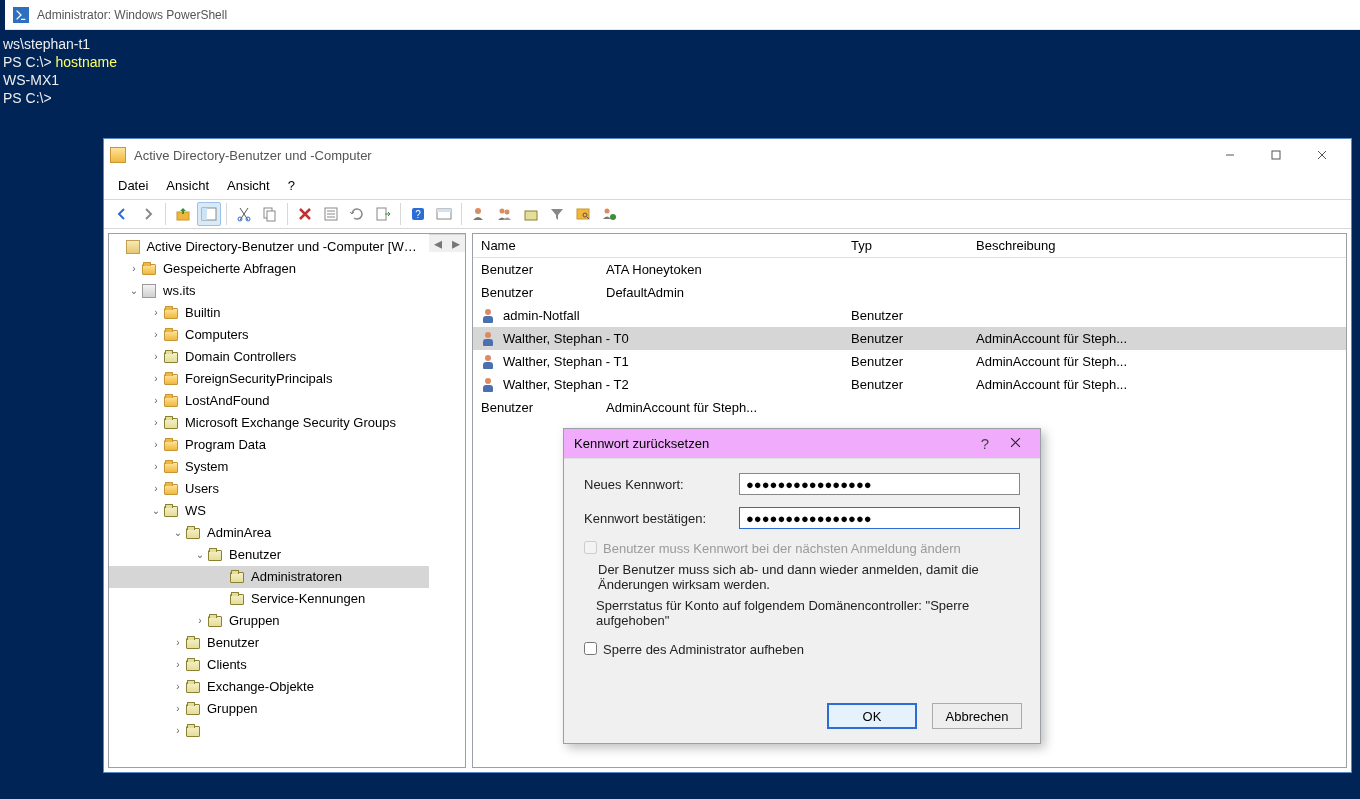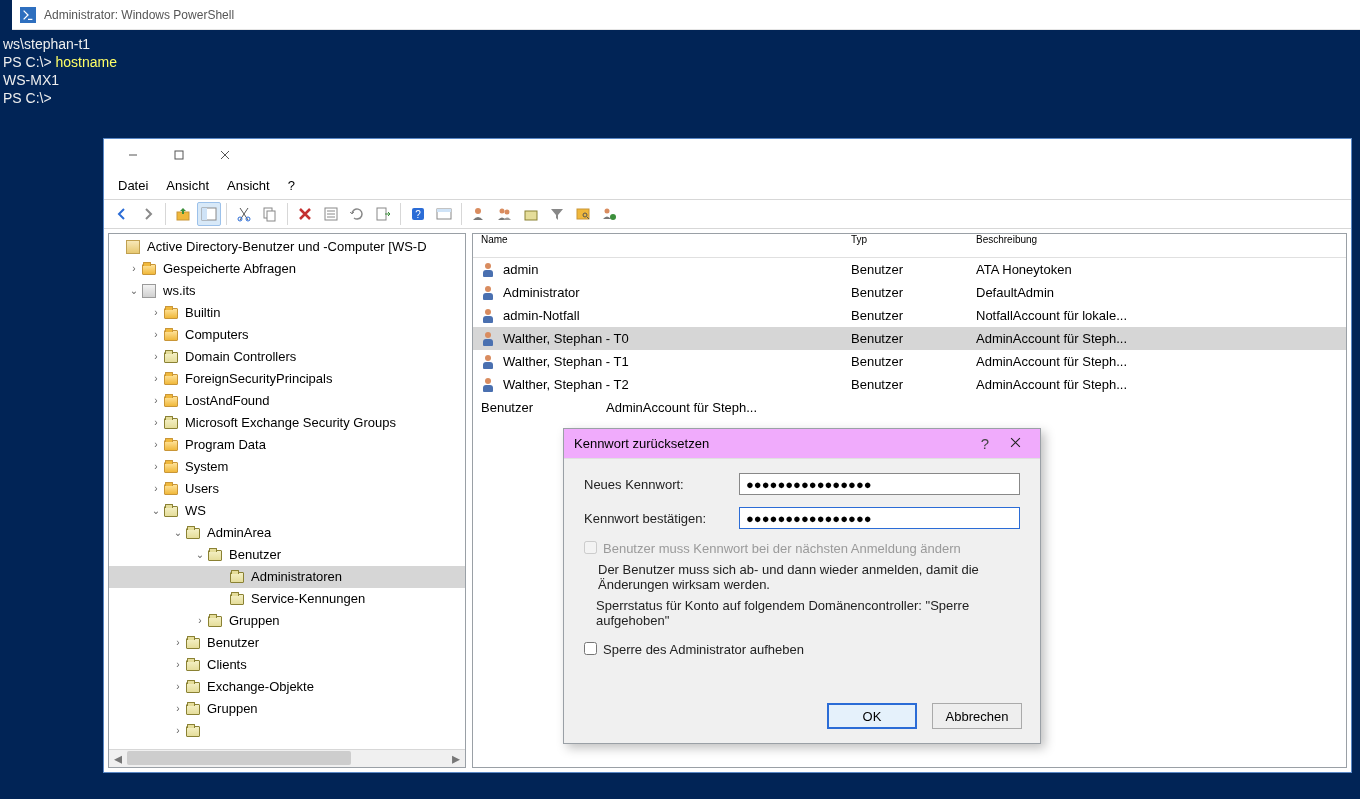--- a/index.html
+++ b/index.html
@@ -1,20 +1,20 @@
 <!DOCTYPE html>
 <html><head>
 <meta charset="utf-8">
 <style>
   * { margin: 0; padding: 0; box-sizing: border-box; font-family: "Segoe UI", Tahoma, sans-serif; }
   html, body { width: 1360px; height: 799px; background: #fff; overflow: hidden; }
 
   
   .ps-window { position: absolute; left: 0; top: 0; width: 1360px; height: 799px; background: #012456; }
-  .ps-titlebar { position: absolute; left: 12px; top: 0; right: 0; height: 30px; background: #fff; display: flex; align-items: center; padding: 0 8px; border-bottom: 1px solid #e5e5e5; }
+  .ps-titlebar { position: absolute; left: 5px; top: 0; right: 0; height: 30px; background: #fff; display: flex; align-items: center; padding: 0 8px; border-bottom: 1px solid #e5e5e5; }
   .ps-icon { width: 16px; height: 16px; background: #2e6fbf; display: inline-flex; align-items: center; justify-content: center; margin-right: 8px; }
   .ps-icon svg { width: 14px; height: 14px; }
   .ps-title { font-size: 12px; color: #555; }
   .ps-body { position: absolute; left: 3px; top: 35px; right: 3px; bottom: 3px; font-family: Consolas, monospace; font-size: 14px; color: #eee; line-height: 18px; padding: 0; }
   .ps-line { white-space: pre; }
   .ps-prompt { color: #eeeeee; }
   .ps-cmd { color: #ffff66; }
 
   
   .mmc-window { position: absolute; left: 103px; top: 138px; width: 1249px; height: 635px; background: #fff; border: 1px solid #5a88c6; }
@@ -26,21 +26,21 @@
   .mmc-winbtn svg { width: 10px; height: 10px; stroke: #555; fill: none; stroke-width: 1; }
 
   .mmc-menubar { height: 28px; display: flex; align-items: center; gap: 18px; padding: 0 14px; font-size: 13px; }
 
   .mmc-toolbar { height: 30px; border-top: 1px solid #d7d7d7; border-bottom: 1px solid #d7d7d7; display: flex; align-items: center; padding: 0 6px; gap: 2px; }
   .tb-btn { width: 24px; height: 24px; display: flex; align-items: center; justify-content: center; border: 1px solid transparent; border-radius: 2px; }
   .tb-btn.active { border-color: #9cc1ea; background: #d8e9f8; }
   .tb-sep { width: 1px; height: 22px; background: #d7d7d7; margin: 0 3px; }
 
   .mmc-content { position: absolute; top: 94px; left: 4px; right: 4px; bottom: 4px; display: flex; gap: 6px; }
-  .tree-panel { width: 358px; border: 1px solid #9aa0a6; position: relative; display: flex; flex-direction: column; }
+  .tree-panel { width: 358px; border: 1px solid #9aa0a6; position: relative; display: flex; flex-direction: row; }
   .tree-scroll { overflow: hidden; flex: 1; font-size: 13px; line-height: 22px; padding-top: 2px; }
   .tree-sb { height: 18px; background: #f0f0f0; display: flex; align-items: center; border-top: 1px solid #d7d7d7; }
   .tree-sb-left, .tree-sb-right { width: 18px; height: 100%; display: flex; align-items: center; justify-content: center; background: #f0f0f0; color: #777; }
   .tree-sb-track { flex: 1; height: 100%; background: #f0f0f0; position: relative; }
   .tree-sb-thumb { position: absolute; left: 0; top: 1px; width: 70%; height: 14px; background: #cdcdcd; border-radius: 2px; }
 
   .tree-row { display: flex; align-items: center; height: 22px; padding-right: 6px; white-space: nowrap; }
   .tree-row.sel { background: #d6d6d6; }
   .tree-row.sel .tree-label { }
   .expander { width: 14px; display: flex; justify-content: center; color: #666; font-size: 10px; user-select:none; }
@@ -48,21 +48,21 @@
   .tree-icon { width: 16px; height: 16px; margin-right: 4px; display: inline-flex; align-items: center; justify-content: center; }
   .folder-yellow { background: linear-gradient(#ffe39a,#f0b83b); border: 1px solid #c99637; width: 14px; height: 11px; border-radius: 1px; position: relative; }
   .folder-yellow::before { content: ""; position: absolute; left: 0; top: -3px; width: 6px; height: 3px; background: #f0b83b; border: 1px solid #c99637; border-bottom: none; border-radius: 1px 1px 0 0; }
   .folder-ou { width: 14px; height: 11px; border: 1px solid #8a8133; background: linear-gradient(#f4f0c5,#e5dd9a); position: relative; border-radius: 1px;}
   .folder-ou::before { content: ""; position: absolute; left: 0; top: -3px; width: 6px; height: 3px; background: #e5dd9a; border: 1px solid #8a8133; border-bottom: none; border-radius: 1px 1px 0 0;}
   .book-icon { width: 14px; height: 14px; background: linear-gradient(#f7e8b8,#e7c871); border: 1px solid #c0a050; }
   .domain-icon { width: 14px; height: 14px; background: linear-gradient(#f3f3f3,#d0d0d0); border: 1px solid #9a9a9a; }
   .tree-label { padding: 0 2px; }
 
   .list-panel { flex: 1; border: 1px solid #9aa0a6; display: flex; flex-direction: column; }
-  .list-header { display: flex; font-size: 10px; border-bottom: 1px solid #e0e0e0; height: 24px; align-items: flex-start; }
+  .list-header { display: flex; font-size: 13px; border-bottom: 1px solid #e0e0e0; height: 24px; align-items: center; }
   .col { padding: 0 8px; }
   .col-name { width: 370px; }
   .col-type { width: 125px; }
   .col-desc { flex: 1; }
   .list-body { flex: 1; font-size: 13px; position: relative; }
   .list-row { display: flex; height: 23px; align-items: center; }
   .list-row.sel { background: #d6d6d6; }
   .user-icon { width: 16px; height: 16px; margin: 0 6px 0 8px; position: relative; }
   .user-icon .head { position: absolute; top: 1px; left: 4px; width: 6px; height: 6px; border-radius: 50%; background: #d98c5f; }
   .user-icon .body { position: absolute; bottom: 1px; left: 2px; width: 10px; height: 7px; border-radius: 3px 3px 1px 1px; background: #4a70b0; }
@@ -102,20 +102,24 @@
   <div class="ps-body">
     <div class="ps-line">ws\stephan-t1</div>
     <div class="ps-line"><span class="ps-prompt">PS C:\&gt; </span><span class="ps-cmd">hostname</span></div>
     <div class="ps-line">WS-MX1</div>
     <div class="ps-line"><span class="ps-prompt">PS C:\&gt;</span></div>
   </div>
 </div>
 
 <div class="mmc-window">
   <div class="mmc-titlebar">
+    <div class="mmc-title">
+        <span class="mmc-icon-ad"></span>
+        <span>Active Directory-Benutzer und -Computer</span>
+      </div>
     <div class="mmc-winbtns">
       <div class="mmc-winbtn">
           <svg viewBox="0 0 10 10">
             <path d="M1 5 H9"></path>
           </svg>
         </div>
       <div class="mmc-winbtn">
           <svg viewBox="0 0 10 10">
             <rect x="1" y="1" width="8" height="8"></rect>
           </svg>
@@ -426,51 +430,36 @@
     </div>
 
     <div class="list-panel">
       <div class="list-header">
         <div class="col col-name">Name</div>
         <div class="col col-type">Typ</div>
         <div class="col col-desc">Beschreibung</div>
       </div>
       <div class="list-body" id="list-body">
           <div class="list-row">
-            <div class="col col-name" style="display:flex;align-items:center;padding-left:0">
-              <span class="user-icon">
-                <span class="head"></span>
-                <span class="body"></span>
-              </span>
-              <span class="ell">admin</span>
-            </div>
             <div class="col col-type ell">Benutzer</div>
             <div class="col col-desc ell">ATA Honeytoken</div>
           </div>
           <div class="list-row">
-            <div class="col col-name" style="display:flex;align-items:center;padding-left:0">
-              <span class="user-icon">
-                <span class="head"></span>
-                <span class="body"></span>
-              </span>
-              <span class="ell">Administrator</span>
-            </div>
             <div class="col col-type ell">Benutzer</div>
             <div class="col col-desc ell">DefaultAdmin</div>
           </div>
           <div class="list-row">
             <div class="col col-name" style="display:flex;align-items:center;padding-left:0">
               <span class="user-icon">
                 <span class="head"></span>
                 <span class="body"></span>
               </span>
               <span class="ell">admin-Notfall</span>
             </div>
             <div class="col col-type ell">Benutzer</div>
-            <div class="col col-desc ell">NotfallAccount für lokale...</div>
           </div>
           <div class="list-row sel">
             <div class="col col-name" style="display:flex;align-items:center;padding-left:0">
               <span class="user-icon">
                 <span class="head"></span>
                 <span class="body"></span>
               </span>
               <span class="ell">Walther, Stephan - T0</span>
             </div>
             <div class="col col-type ell">Benutzer</div>

